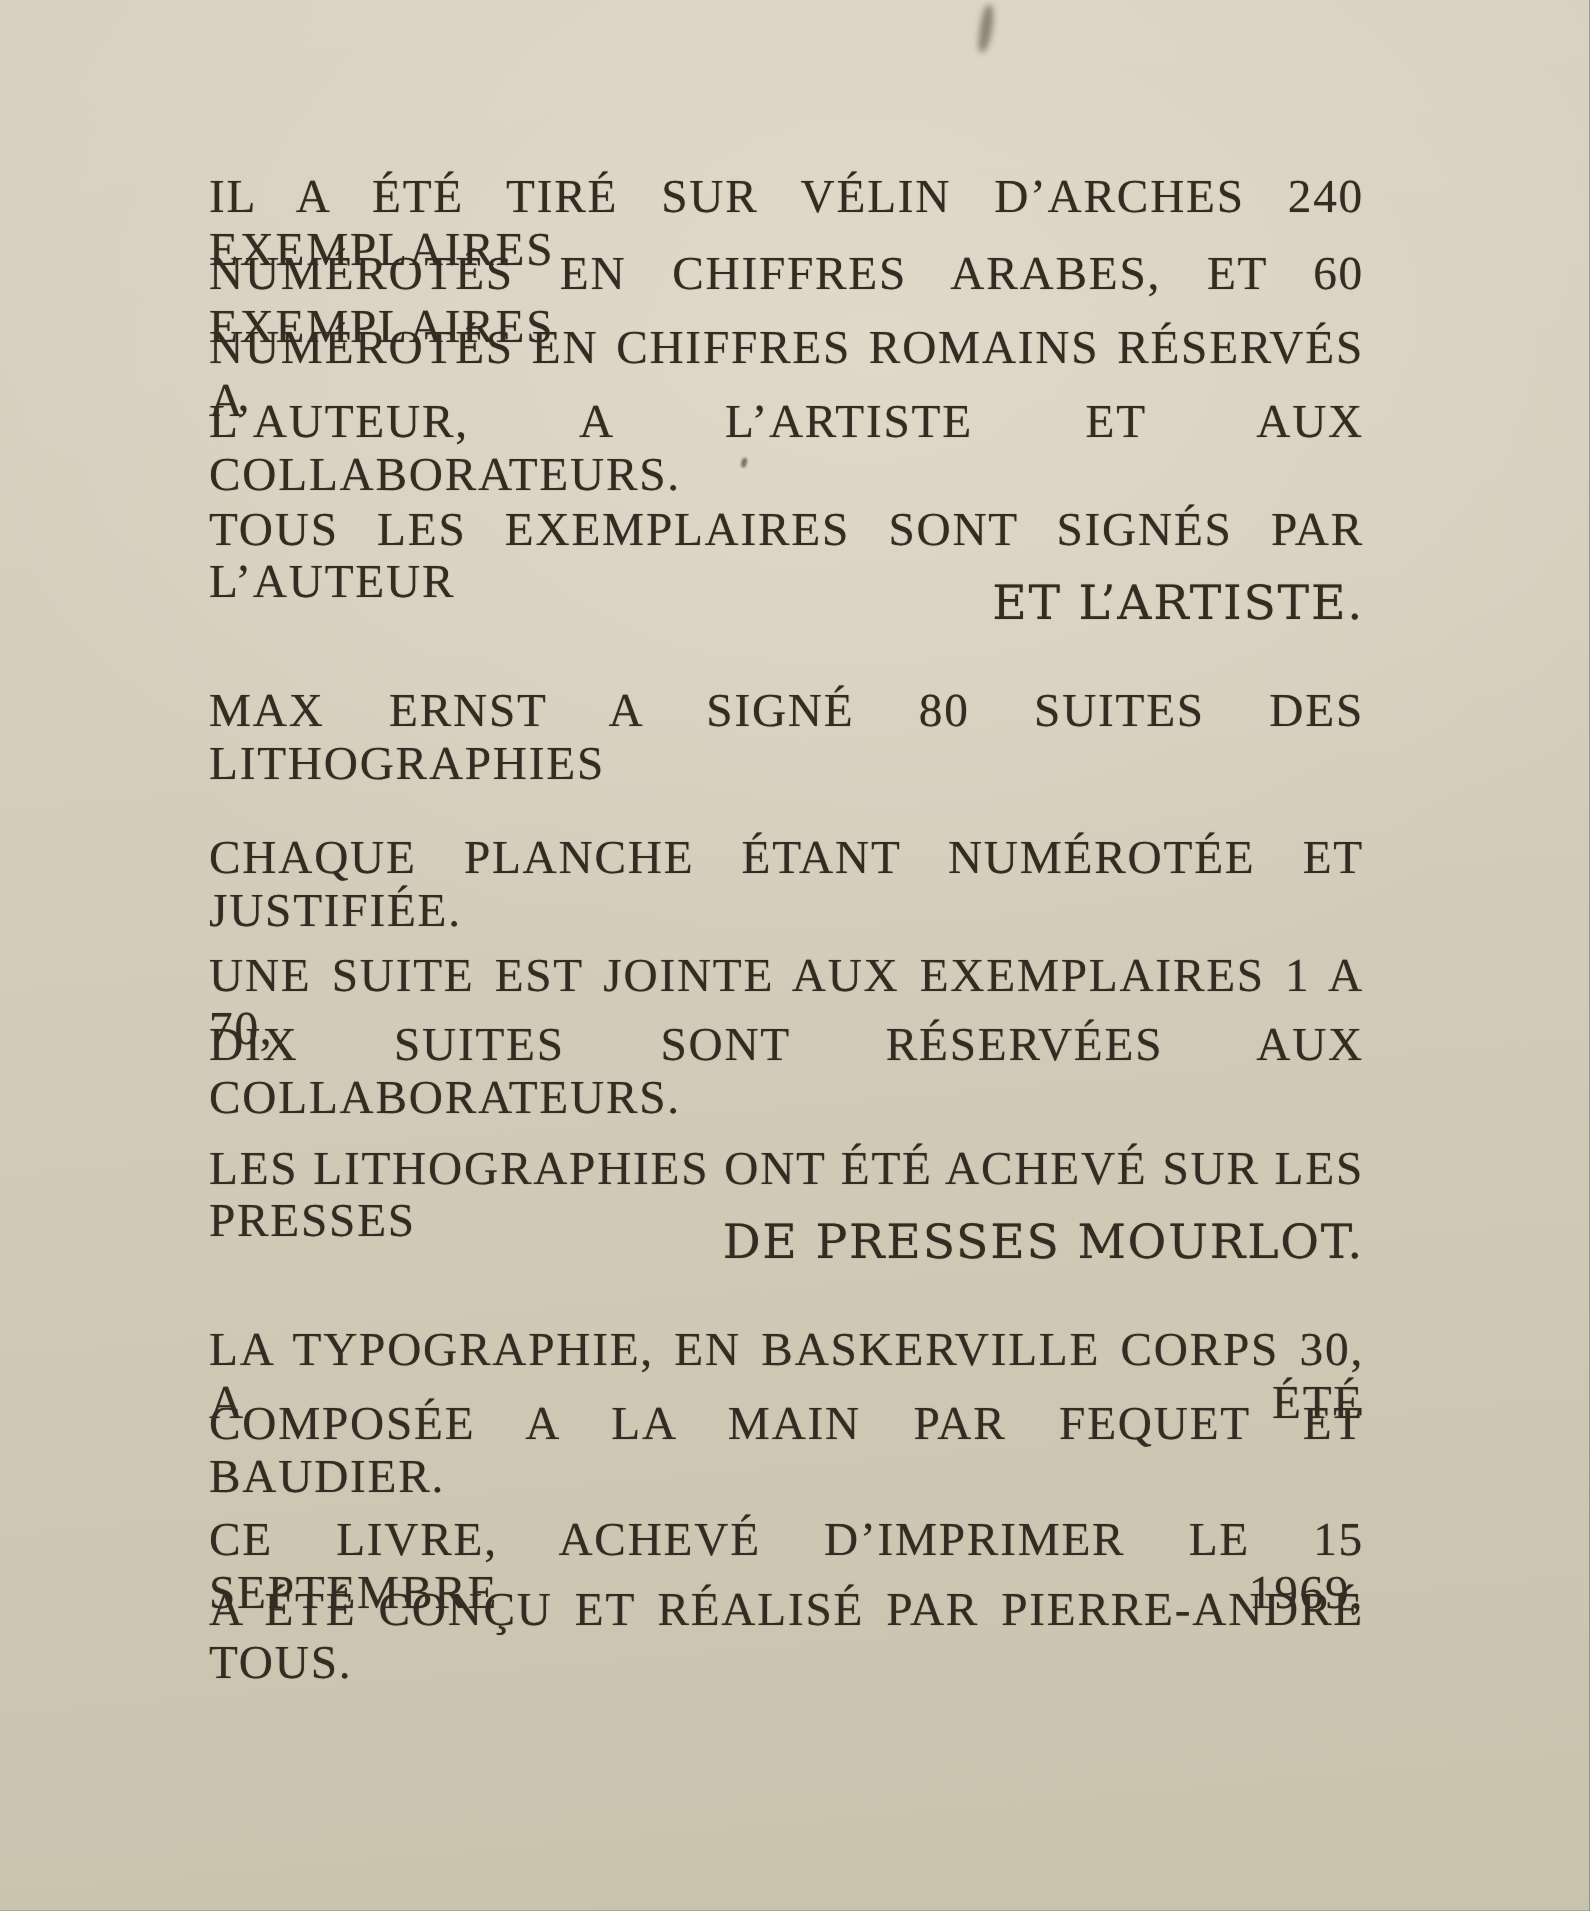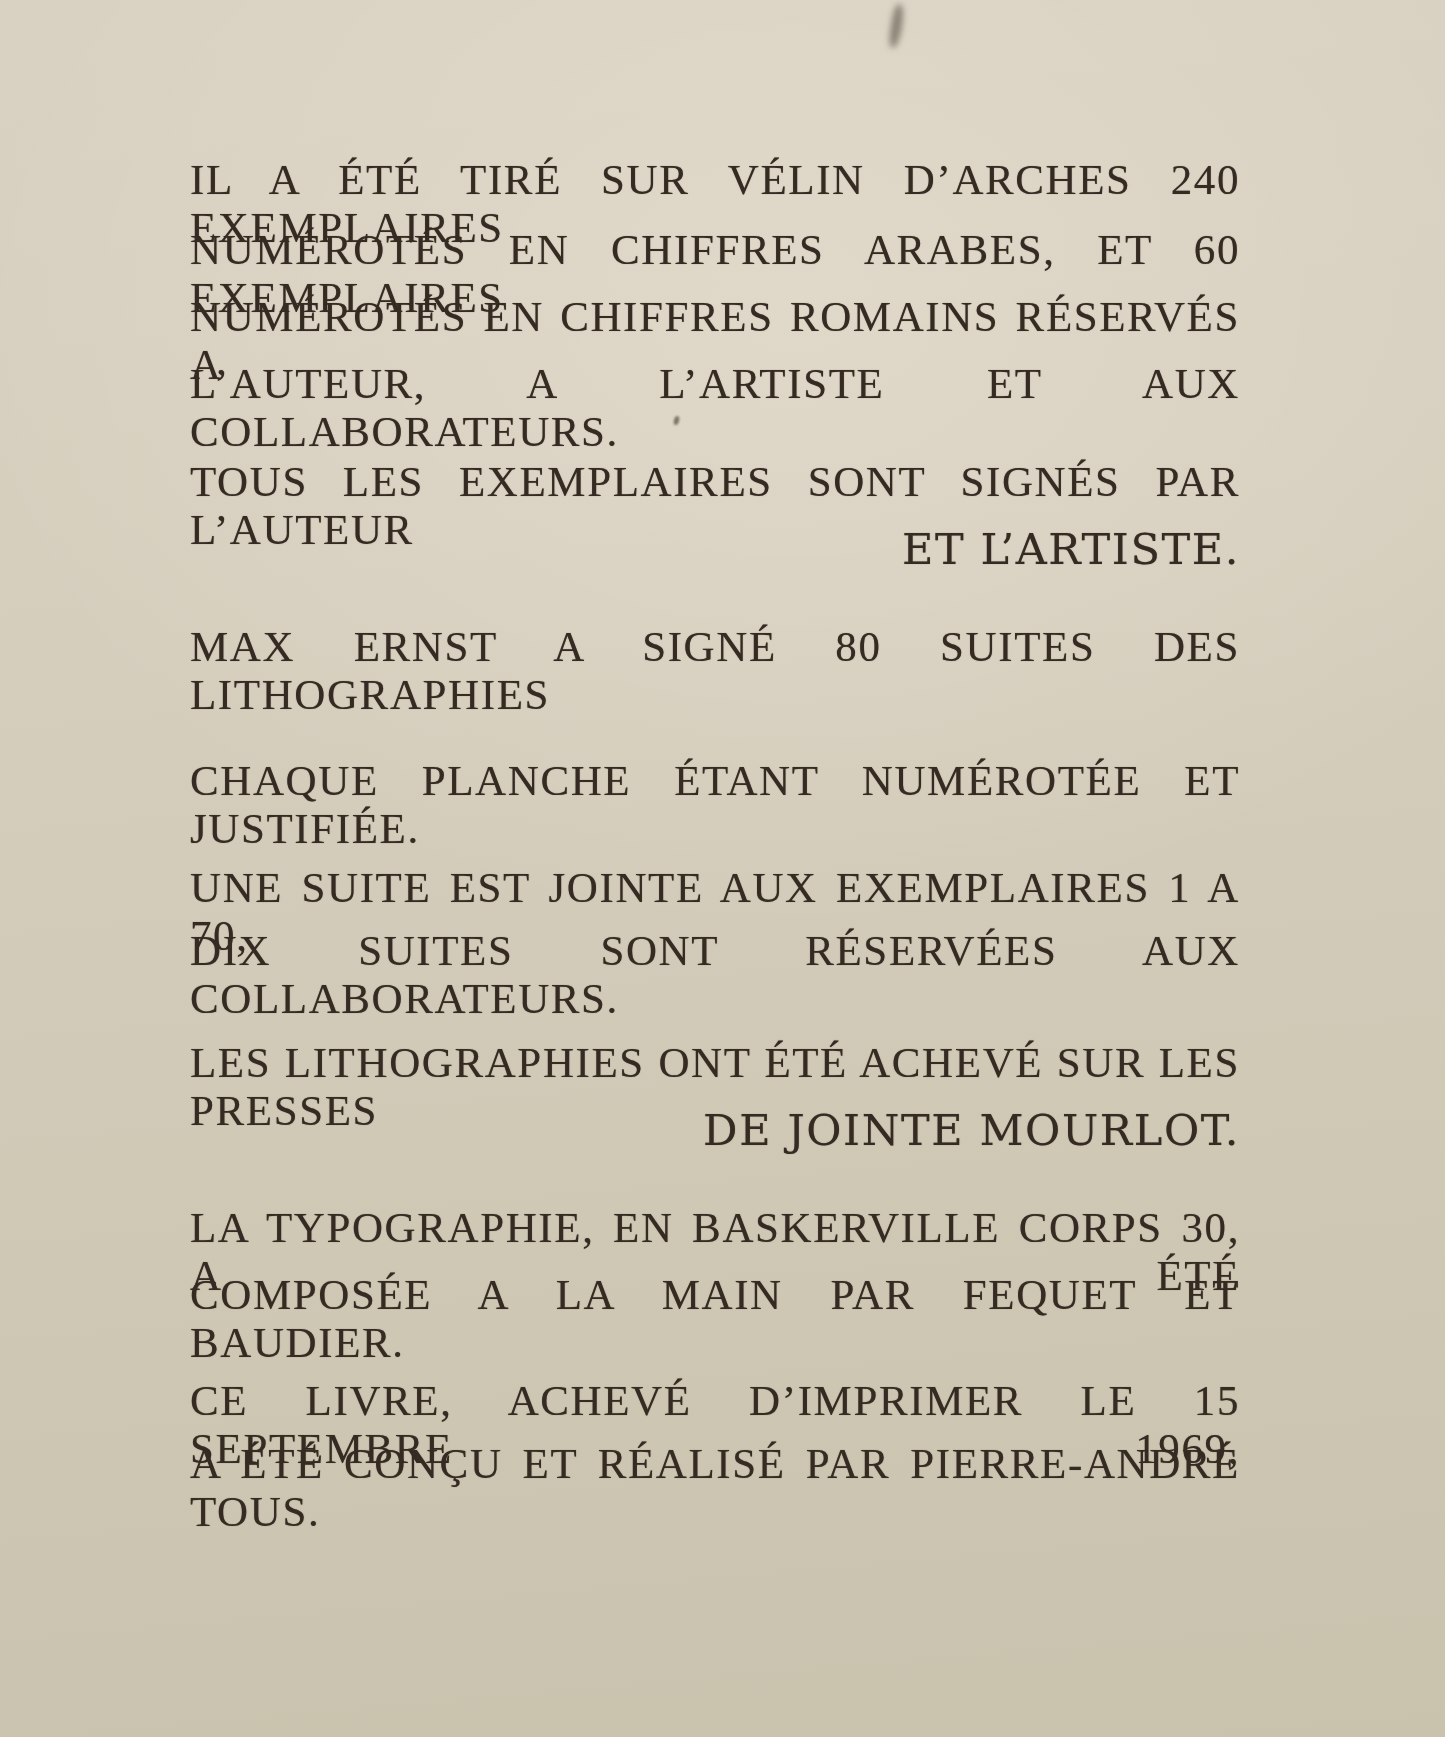--- a/index.html
+++ b/index.html
@@ -86,21 +86,21 @@
     <div class="line justify" style="top:458px">TOUS LES EXEMPLAIRES SONT SIGNÉS PAR L’AUTEUR</div>
     <div class="line center" style="top:525px">ET L’ARTISTE.</div>
 
     <div class="line justify" style="top:623px">MAX ERNST A SIGNÉ 80 SUITES DES LITHOGRAPHIES</div>
     <div class="line justify" style="top:757px">CHAQUE PLANCHE ÉTANT NUMÉROTÉE ET JUSTIFIÉE.</div>
 
     <div class="line justify" style="top:864px">UNE SUITE EST JOINTE AUX EXEMPLAIRES 1 A 70,</div>
     <div class="line justify" style="top:927px">DIX SUITES SONT RÉSERVÉES AUX COLLABORATEURS.</div>
 
     <div class="line justify" style="top:1039px">LES LITHOGRAPHIES ONT ÉTÉ ACHEVÉ SUR LES PRESSES</div>
-    <div class="line center" style="top:1106px">DE JOINTE MOURLOT.</div>
+    <div class="line center" style="top:1106px">DE PRESSES MOURLOT.</div>
 
     <div class="line justify" style="top:1204px">LA TYPOGRAPHIE, EN BASKERVILLE CORPS 30, A ÉTÉ</div>
     <div class="line justify" style="top:1271px">COMPOSÉE A LA MAIN PAR FEQUET ET BAUDIER.</div>
 
     <div class="line justify" style="top:1377px">CE LIVRE, ACHEVÉ D’IMPRIMER LE 15 SEPTEMBRE 1969,</div>
     <div class="line justify" style="top:1440px">A ÉTÉ CONÇU ET RÉALISÉ PAR PIERRE-ANDRÉ TOUS.</div>
 
   </div>
 </div>
 

